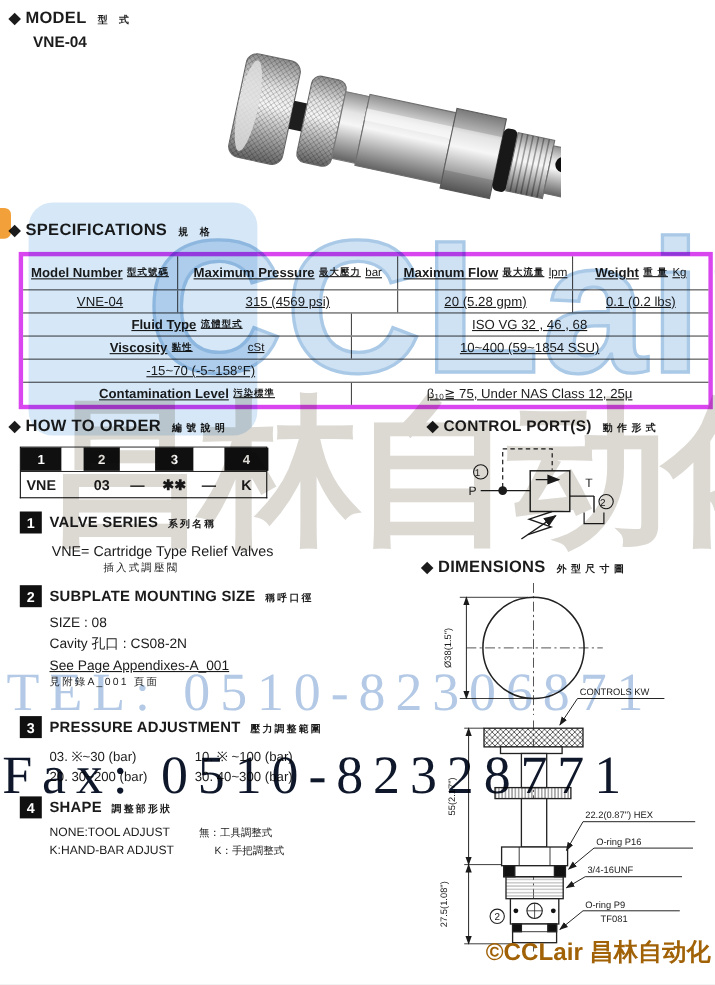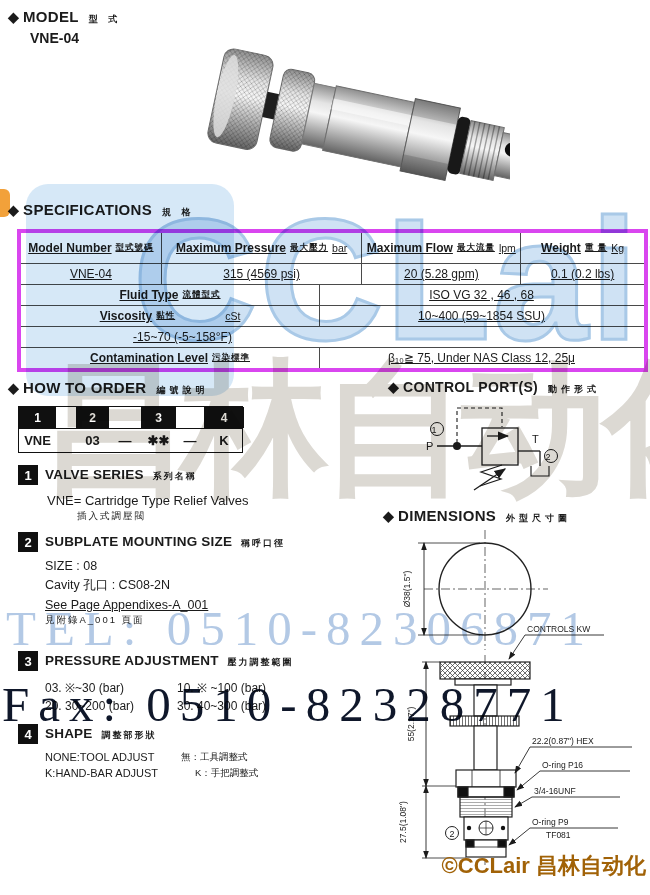--- a/index.html
+++ b/index.html
@@ -233,21 +233,21 @@
 
   <div class="abs nsec" style="left:18px;top:465px;">
     <div class="hrow">
       <div class="badge">1</div>
       <div class="ntitle">
         <span>VALVE SERIES</span>
         <span class="zh">系列名稱</span>
       </div>
     </div>
     <div class="body12" style="margin:8px 0 0 29px;font-size:13px;">VNE= Cartridge Type Relief  Valves</div>
-    <div class="cjk-small" style="margin:2px 0 0 59px;">插入式調壓閥</div>
+    <div class="cjk-small" style="margin:2px 0 0 76px;">插入式調壓閥</div>
   </div>
 
   <div class="abs nsec" style="left:18px;top:532px;">
     <div class="hrow">
       <div class="badge">2</div>
       <div class="ntitle">
         <span>SUBPLATE MOUNTING SIZE</span>
         <span class="zh">稱呼口徑</span>
       </div>
     </div>

